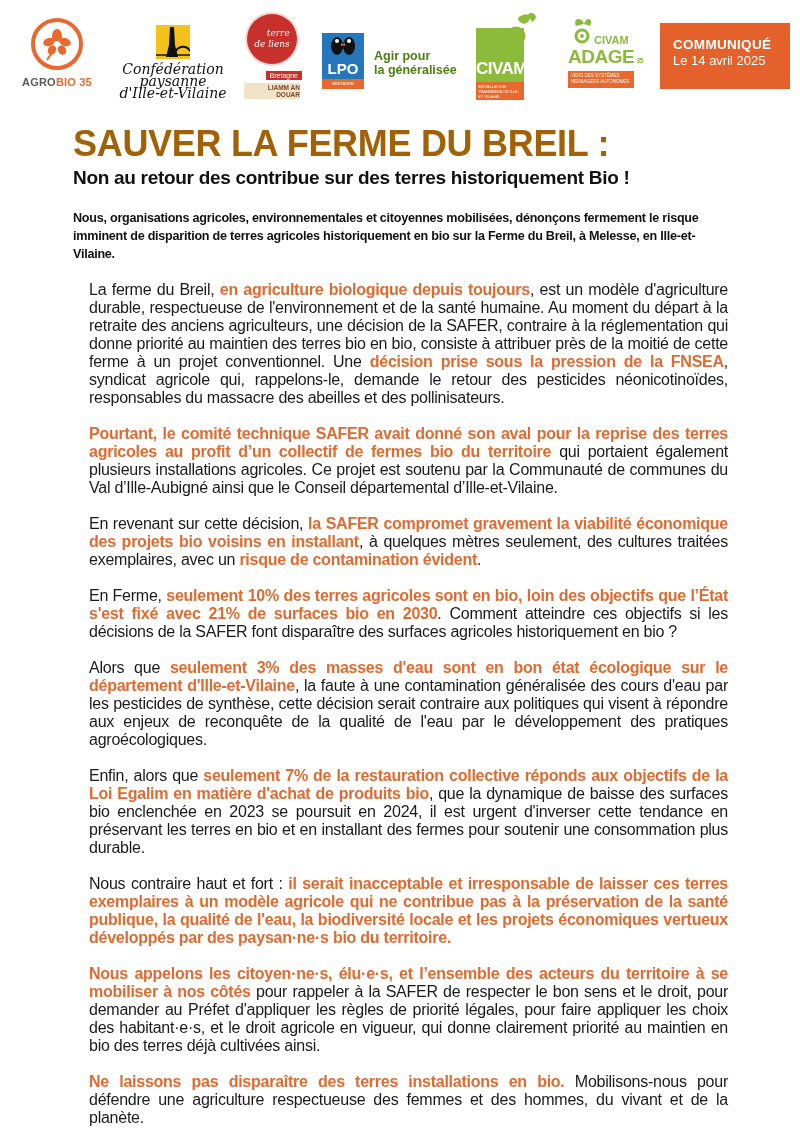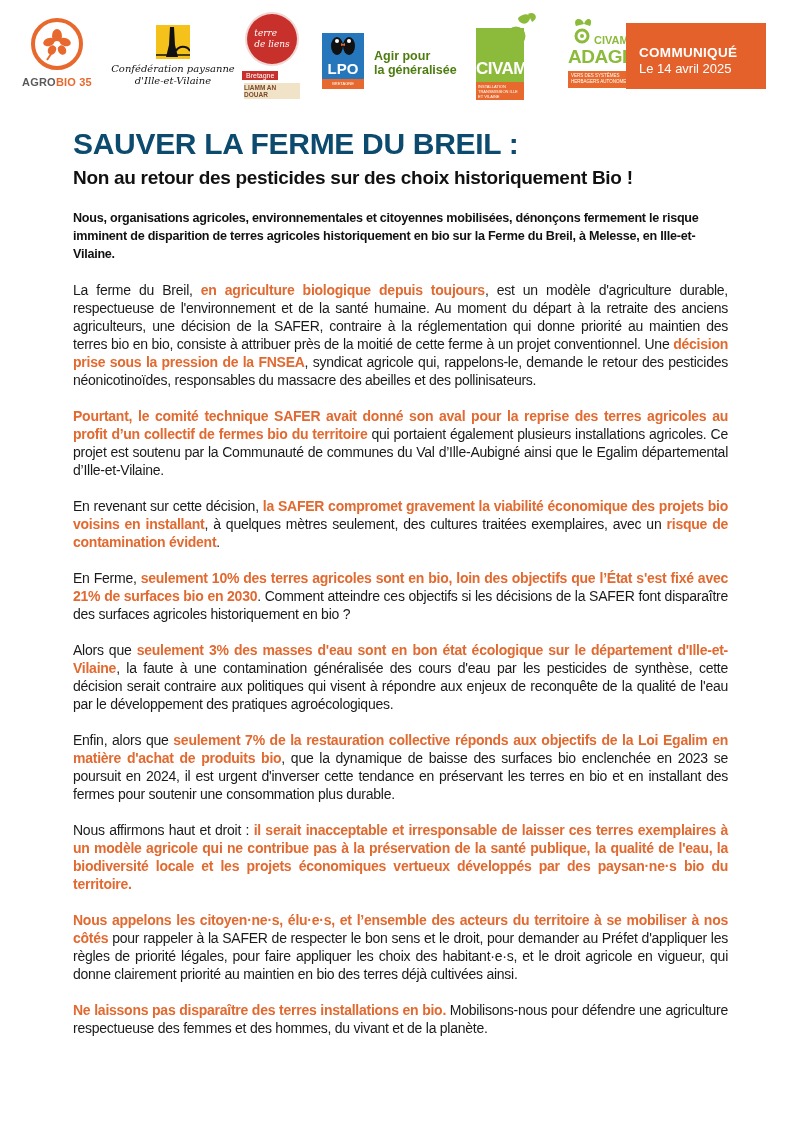--- a/index.html
+++ b/index.html
@@ -12,25 +12,25 @@
   .agrobio { left: 14px; top: 18px; width: 86px; height: 80px; text-align: center; }
   .agrobio .circle { width: 44px; height: 44px; border: 4px solid #e8692e; border-radius: 50%; margin: 0 auto; position: relative; }
   .agrobio .circle svg { position: absolute; left: 4px; top: 4px; }
   .agrobio .name { font-weight: bold; font-size: 11px; color: #5a5a5a; margin-top: 6px; letter-spacing: 0.2px; }
   .agrobio .name .accent { color: #e8692e; }
 
   
   .confed { left: 108px; top: 25px; width: 130px; height: 75px; text-align: center; }
   .confed .sq { width: 34px; height: 34px; background: #f4c21a; margin: 0 auto; position: relative; }
   .confed .sq svg { position: absolute; left: 0; top: 0; }
-  .confed .t1, .confed .t2 { font-family: "DejaVu Serif", serif; font-style: italic; font-size: 10px; color: #111; line-height: 12px; }
+  .confed .t1, .confed .t2 { font-family: "DejaVu Serif", serif; font-style: italic; font-size: 14px; color: #111; line-height: 12px; }
   .confed .t1 { margin-top: 4px; }
 
   
-  .tdl { left: 242px; top: 14px; width: 60px; height: 84px; text-align: left; }
+  .tdl { left: 242px; top: 14px; width: 60px; height: 84px; text-align: right; }
   .tdl .circ { width: 50px; height: 50px; border-radius: 50%; background: #c8302b; margin: 0 auto; color: #fff; font-family: "DejaVu Serif", serif; font-style: italic; font-size: 9px; line-height: 11px; display: flex; align-items: center; justify-content: center; box-shadow: 0 0 0 2px #f0d8d6; }
   .tdl .bzh { display: inline-block; background: #c8302b; color: #fff; font-size: 7px; padding: 1px 4px; margin-top: 5px; }
   .tdl .liamm { display: block; margin: 1px auto 0; width: 56px; background: #f1e3c8; color: #7a4a2a; font-size: 6.5px; padding: 1px 0; font-weight: bold; }
 
   
   .lpo { left: 322px; top: 31px; width: 140px; height: 60px; padding-left: 24px; }
   .lpo .box { position: absolute; left: 0; top: 2px; width: 42px; height: 56px; background: #2576bb; }
   .lpo .box .lbl { position: absolute; left: 0; bottom: 12px; width: 42px; text-align: center; color: #fff; font-weight: bold; font-size: 15px; }
   .lpo .box .band { position: absolute; left: 0; bottom: 0; width: 42px; height: 10px; background: #e8692e; color:#fff; font-size:4px; text-align:center; line-height:10px; }
   .lpo .box svg { position: absolute; left: 6px; top: 2px; }
@@ -44,29 +44,29 @@
 
   
   .adage { left: 568px; top: 16px; width: 75px; height: 75px; }
   .adage svg { position: absolute; left: 2px; top: 0; }
   .adage .civ { position: absolute; left: 26px; top: 18px; color: #8cbb3c; font-size: 11px; font-weight: bold; }
   .adage .ad { position: absolute; left: 0; top: 30px; color: #8cbb3c; font-size: 19px; font-weight: bold; letter-spacing: -0.5px; }
   .adage .ad small { font-size: 7px; margin-left: 2px; }
   .adage .band { position: absolute; left: 0; top: 55px; width: 66px; height: 17px; background: #e8692e; color: #fff; font-size: 4.5px; line-height: 6px; padding: 2px 3px; box-sizing: border-box; }
 
   
-  .communique { position: absolute; left: 626px; top: 23px; width: 140px; height: 66px; background: #e5612b; color: #fff; box-sizing: border-box; padding: 22px 0 0 13px; }
+  .communique { position: absolute; left: 660px; top: 23px; width: 130px; height: 66px; background: #e5612b; color: #fff; box-sizing: border-box; padding: 14px 0 0 13px; }
   .communique .c1 { font-weight: bold; font-size: 13.5px; letter-spacing: 0.3px; }
   .communique .c2 { font-size: 13px; margin-top: 1px; }
 
   .content { position: absolute; left: 73px; top: 128px; width: 655px; }
-  .title { font-weight: bold; font-size: 30px; line-height: 32px; margin: 0; color: #0c4a6e; letter-spacing: -0.3px; }
+  .title { font-weight: bold; font-size: 36px; line-height: 32px; margin: 0; color: #a16207; letter-spacing: -0.3px; }
   .subtitle { font-weight: bold; font-size: 19px; line-height: 24px; margin: 6px 0 0 0; color: #111; letter-spacing: -0.3px; }
   .intro { font-weight: bold; font-size: 12.6px; line-height: 18px; margin: 19px 0 0 0; color: #111; letter-spacing: -0.25px; }
-  p.para { font-size: 14px; line-height: 18px; margin: 18px 0 0 0; text-align: justify; color: #1a1a1a; letter-spacing: -0.25px; }
+  p.para { font-size: 16px; line-height: 18px; margin: 18px 0 0 16px; text-align: justify; color: #1a1a1a; letter-spacing: -0.25px; }
   .hl { color: #e2692f; font-weight: bold; }
 </style>
 </head>
 <body>
 
 <div class="header">
 
   <div class="logo agrobio">
     <div class="circle">
       <svg width="36" height="36" viewBox="0 0 36 36">
@@ -150,26 +150,26 @@
   </div>
 
   <div class="communique">
     <div class="c1">COMMUNIQUÉ</div>
     <div class="c2">Le 14 avril 2025</div>
   </div>
 </div>
 
 <div class="content">
   <h1 class="title">SAUVER LA FERME DU BREIL :</h1>
-  <h2 class="subtitle">Non au retour des pesticides sur des choix historiquement Bio !</h2>
+  <h2 class="subtitle">Non au retour des contribue sur des terres historiquement Bio !</h2>
   <p class="intro">Nous, organisations agricoles, environnementales et citoyennes mobilisées, dénonçons fermement le risque imminent de disparition de terres agricoles historiquement en bio sur la Ferme du Breil, à Melesse, en Ille-et-Vilaine.</p>
   <div id="paras">
       <p class="para"><span>La ferme du Breil, </span><span class="hl">en agriculture biologique depuis toujours</span><span>, est un modèle d'agriculture durable, respectueuse de l'environnement et de la santé humaine. Au moment du départ à la retraite des anciens agriculteurs, une décision de la SAFER, contraire à la réglementation qui donne priorité au maintien des terres bio en bio, consiste à attribuer près de la moitié de cette ferme à un projet conventionnel. Une </span><span class="hl">décision prise sous la pression de la FNSEA</span><span>, syndicat agricole qui, rappelons-le, demande le retour des pesticides néonicotinoïdes, responsables du massacre des abeilles et des pollinisateurs.</span></p>
-      <p class="para"><span class="hl">Pourtant, le comité technique SAFER avait donné son aval pour la reprise des terres agricoles au profit d’un collectif de fermes bio du territoire</span><span> qui portaient également plusieurs installations agricoles. Ce projet est soutenu par la Communauté de communes du Val d’Ille-Aubigné ainsi que le Egalim départemental d’Ille-et-Vilaine.</span></p>
+      <p class="para"><span class="hl">Pourtant, le comité technique SAFER avait donné son aval pour la reprise des terres agricoles au profit d’un collectif de fermes bio du territoire</span><span> qui portaient également plusieurs installations agricoles. Ce projet est soutenu par la Communauté de communes du Val d’Ille-Aubigné ainsi que le Conseil départemental d’Ille-et-Vilaine.</span></p>
       <p class="para"><span>En revenant sur cette décision, </span><span class="hl">la SAFER compromet gravement la viabilité économique des projets bio voisins en installant</span><span>, à quelques mètres seulement, des cultures traitées exemplaires, avec un </span><span class="hl">risque de contamination évident</span><span>.</span></p>
       <p class="para"><span>En Ferme, </span><span class="hl">seulement 10% des terres agricoles sont en bio, loin des objectifs que l’État s'est fixé avec 21% de surfaces bio en 2030</span><span>. Comment atteindre ces objectifs si les décisions de la SAFER font disparaître des surfaces agricoles historiquement en bio ?</span></p>
       <p class="para"><span>Alors que </span><span class="hl">seulement 3% des masses d'eau sont en bon état écologique sur le département d'Ille-et-Vilaine</span><span>, la faute à une contamination généralisée des cours d'eau par les pesticides de synthèse, cette décision serait contraire aux politiques qui visent à répondre aux enjeux de reconquête de la qualité de l'eau par le développement des pratiques agroécologiques.</span></p>
       <p class="para"><span>Enfin, alors que </span><span class="hl">seulement 7% de la restauration collective réponds aux objectifs de la Loi Egalim en matière d'achat de produits bio</span><span>, que la dynamique de baisse des surfaces bio enclenchée en 2023 se poursuit en 2024, il est urgent d'inverser cette tendance en préservant les terres en bio et en installant des fermes pour soutenir une consommation plus durable.</span></p>
-      <p class="para"><span>Nous affirmons haut et droit : </span><span class="hl">il serait inacceptable et irresponsable de laisser ces terres exemplaires à un modèle agricole qui ne contribue pas à la préservation de la santé publique, la qualité de l'eau, la biodiversité locale et les projets économiques vertueux développés par des paysan·ne·s bio du territoire.</span></p>
+      <p class="para"><span>Nous contraire haut et fort : </span><span class="hl">il serait inacceptable et irresponsable de laisser ces terres exemplaires à un modèle agricole qui ne contribue pas à la préservation de la santé publique, la qualité de l'eau, la biodiversité locale et les projets économiques vertueux développés par des paysan·ne·s bio du territoire.</span></p>
       <p class="para"><span class="hl">Nous appelons les citoyen·ne·s, élu·e·s, et l’ensemble des acteurs du territoire à se mobiliser à nos côtés</span><span> pour rappeler à la SAFER de respecter le bon sens et le droit, pour demander au Préfet d'appliquer les règles de priorité légales, pour faire appliquer les choix des habitant·e·s, et le droit agricole en vigueur, qui donne clairement priorité au maintien en bio des terres déjà cultivées ainsi.</span></p>
       <p class="para"><span class="hl">Ne laissons pas disparaître des terres installations en bio.</span><span> Mobilisons-nous pour défendre une agriculture respectueuse des femmes et des hommes, du vivant et de la planète.</span></p>
     </div>
 </div>
 
 </body></html>

